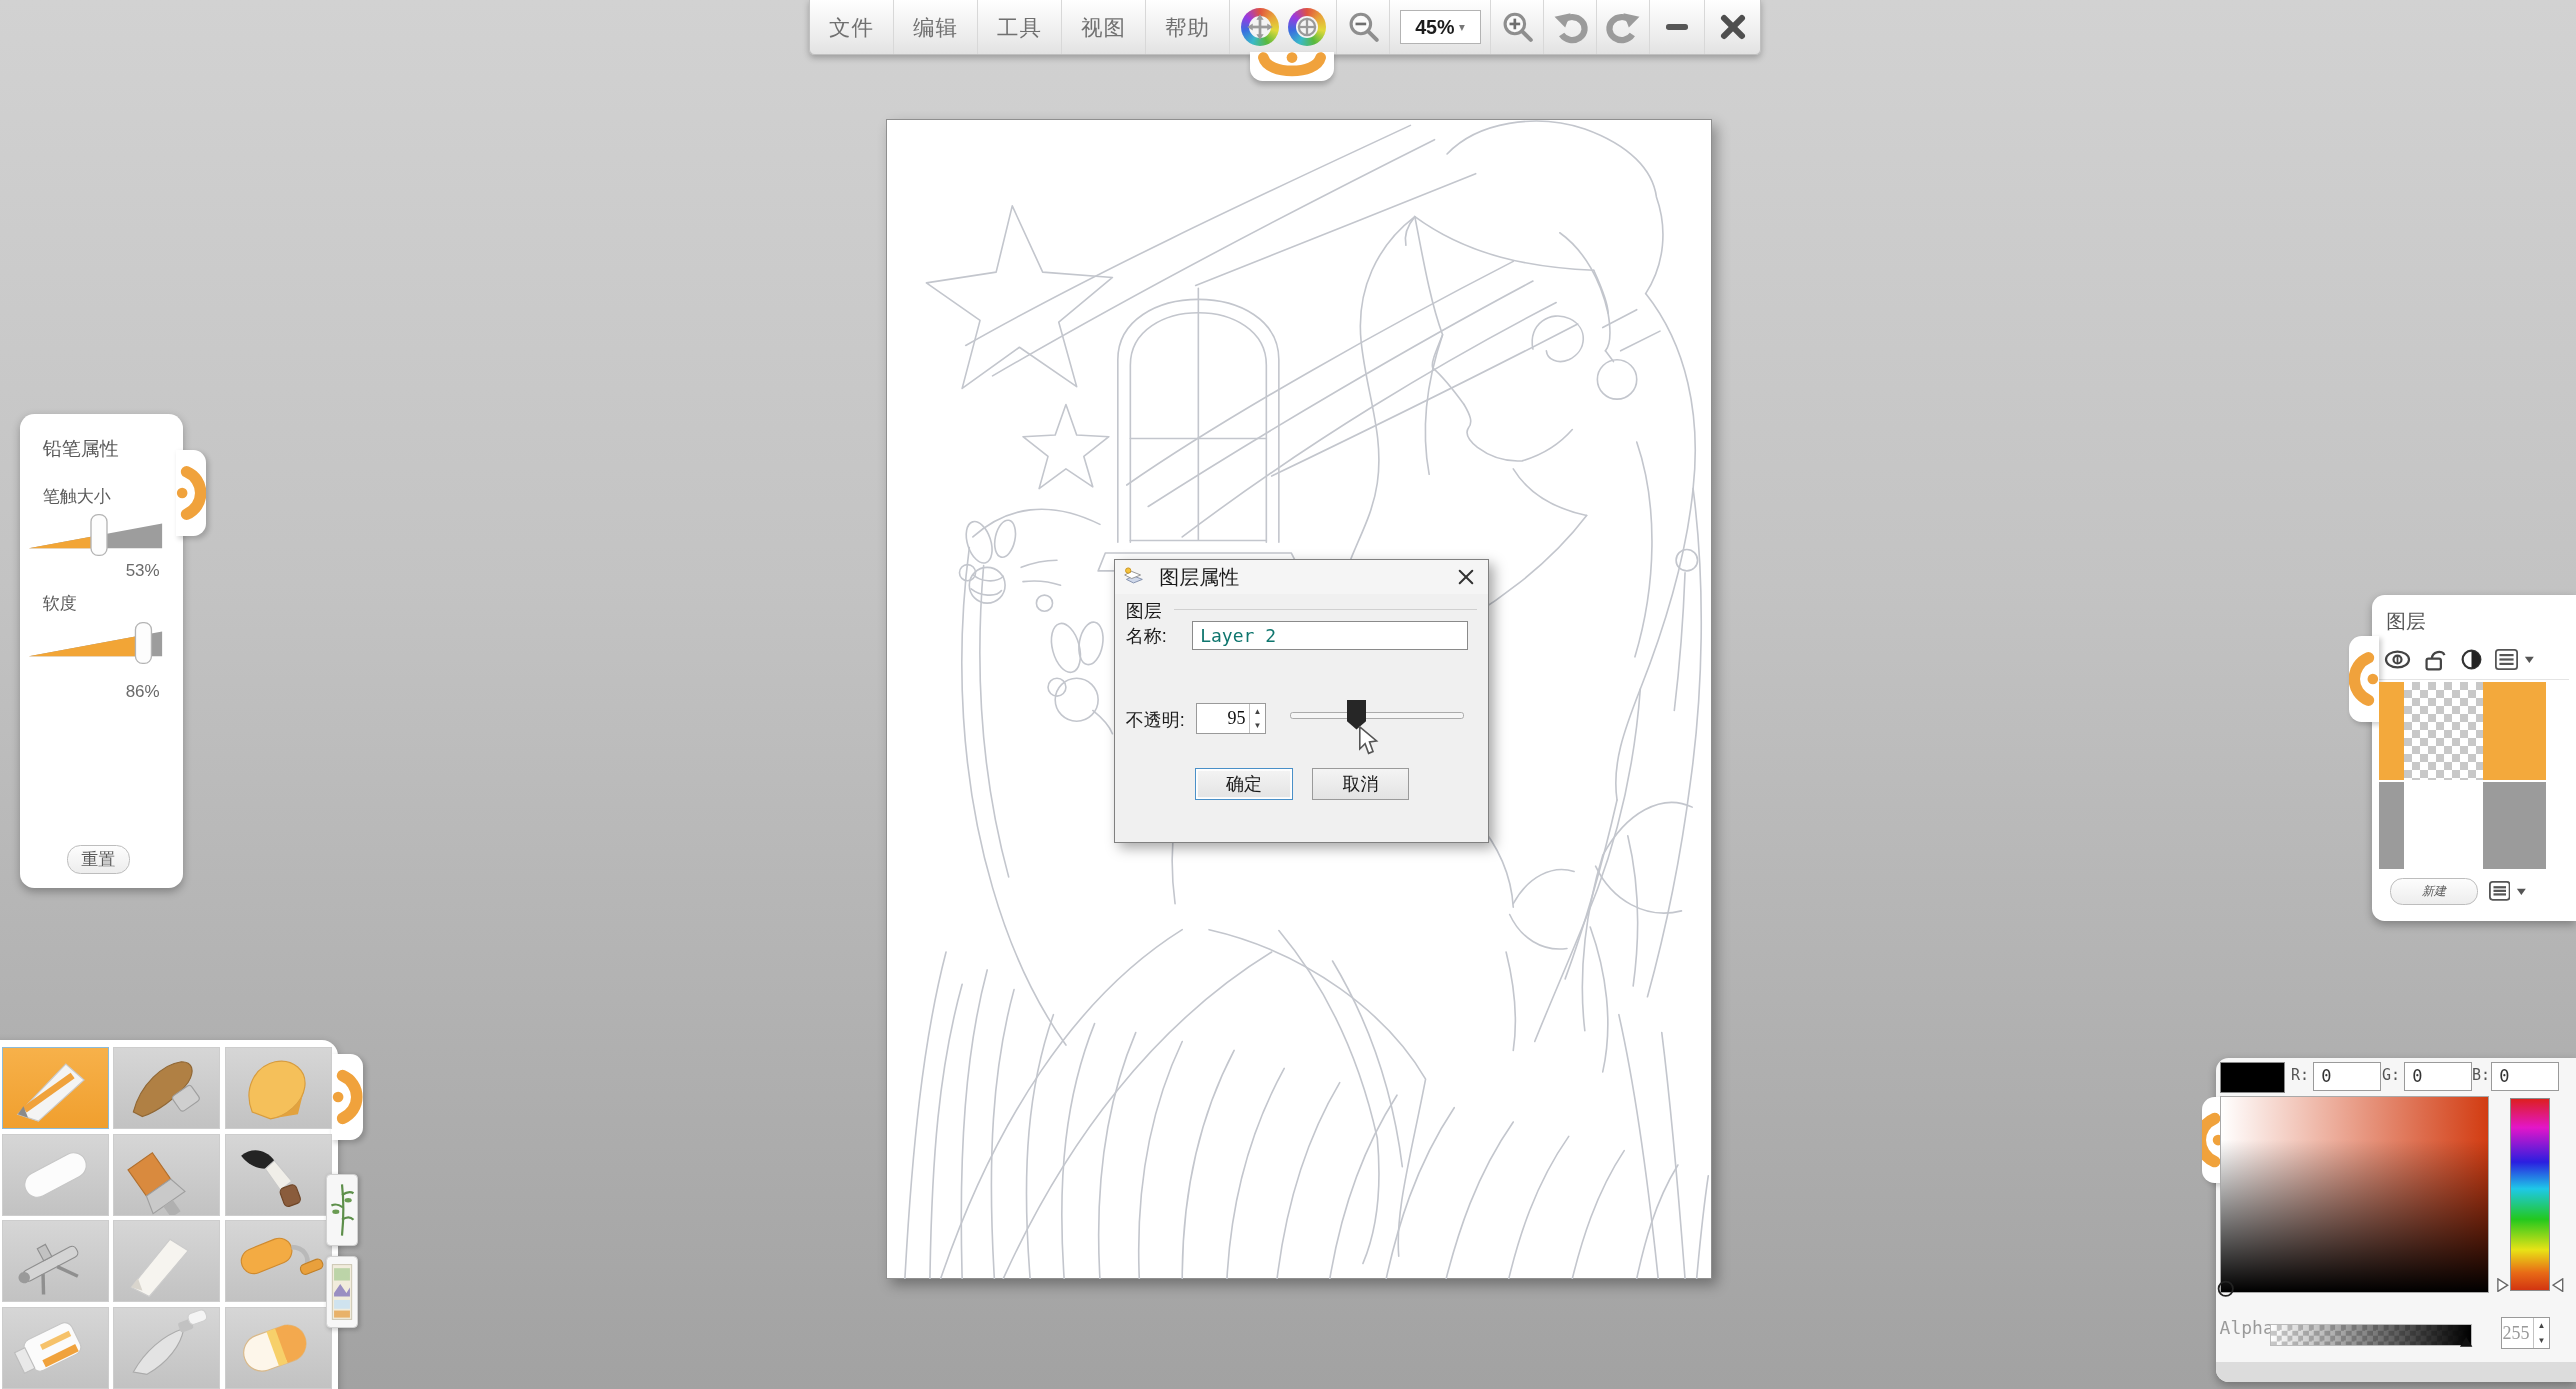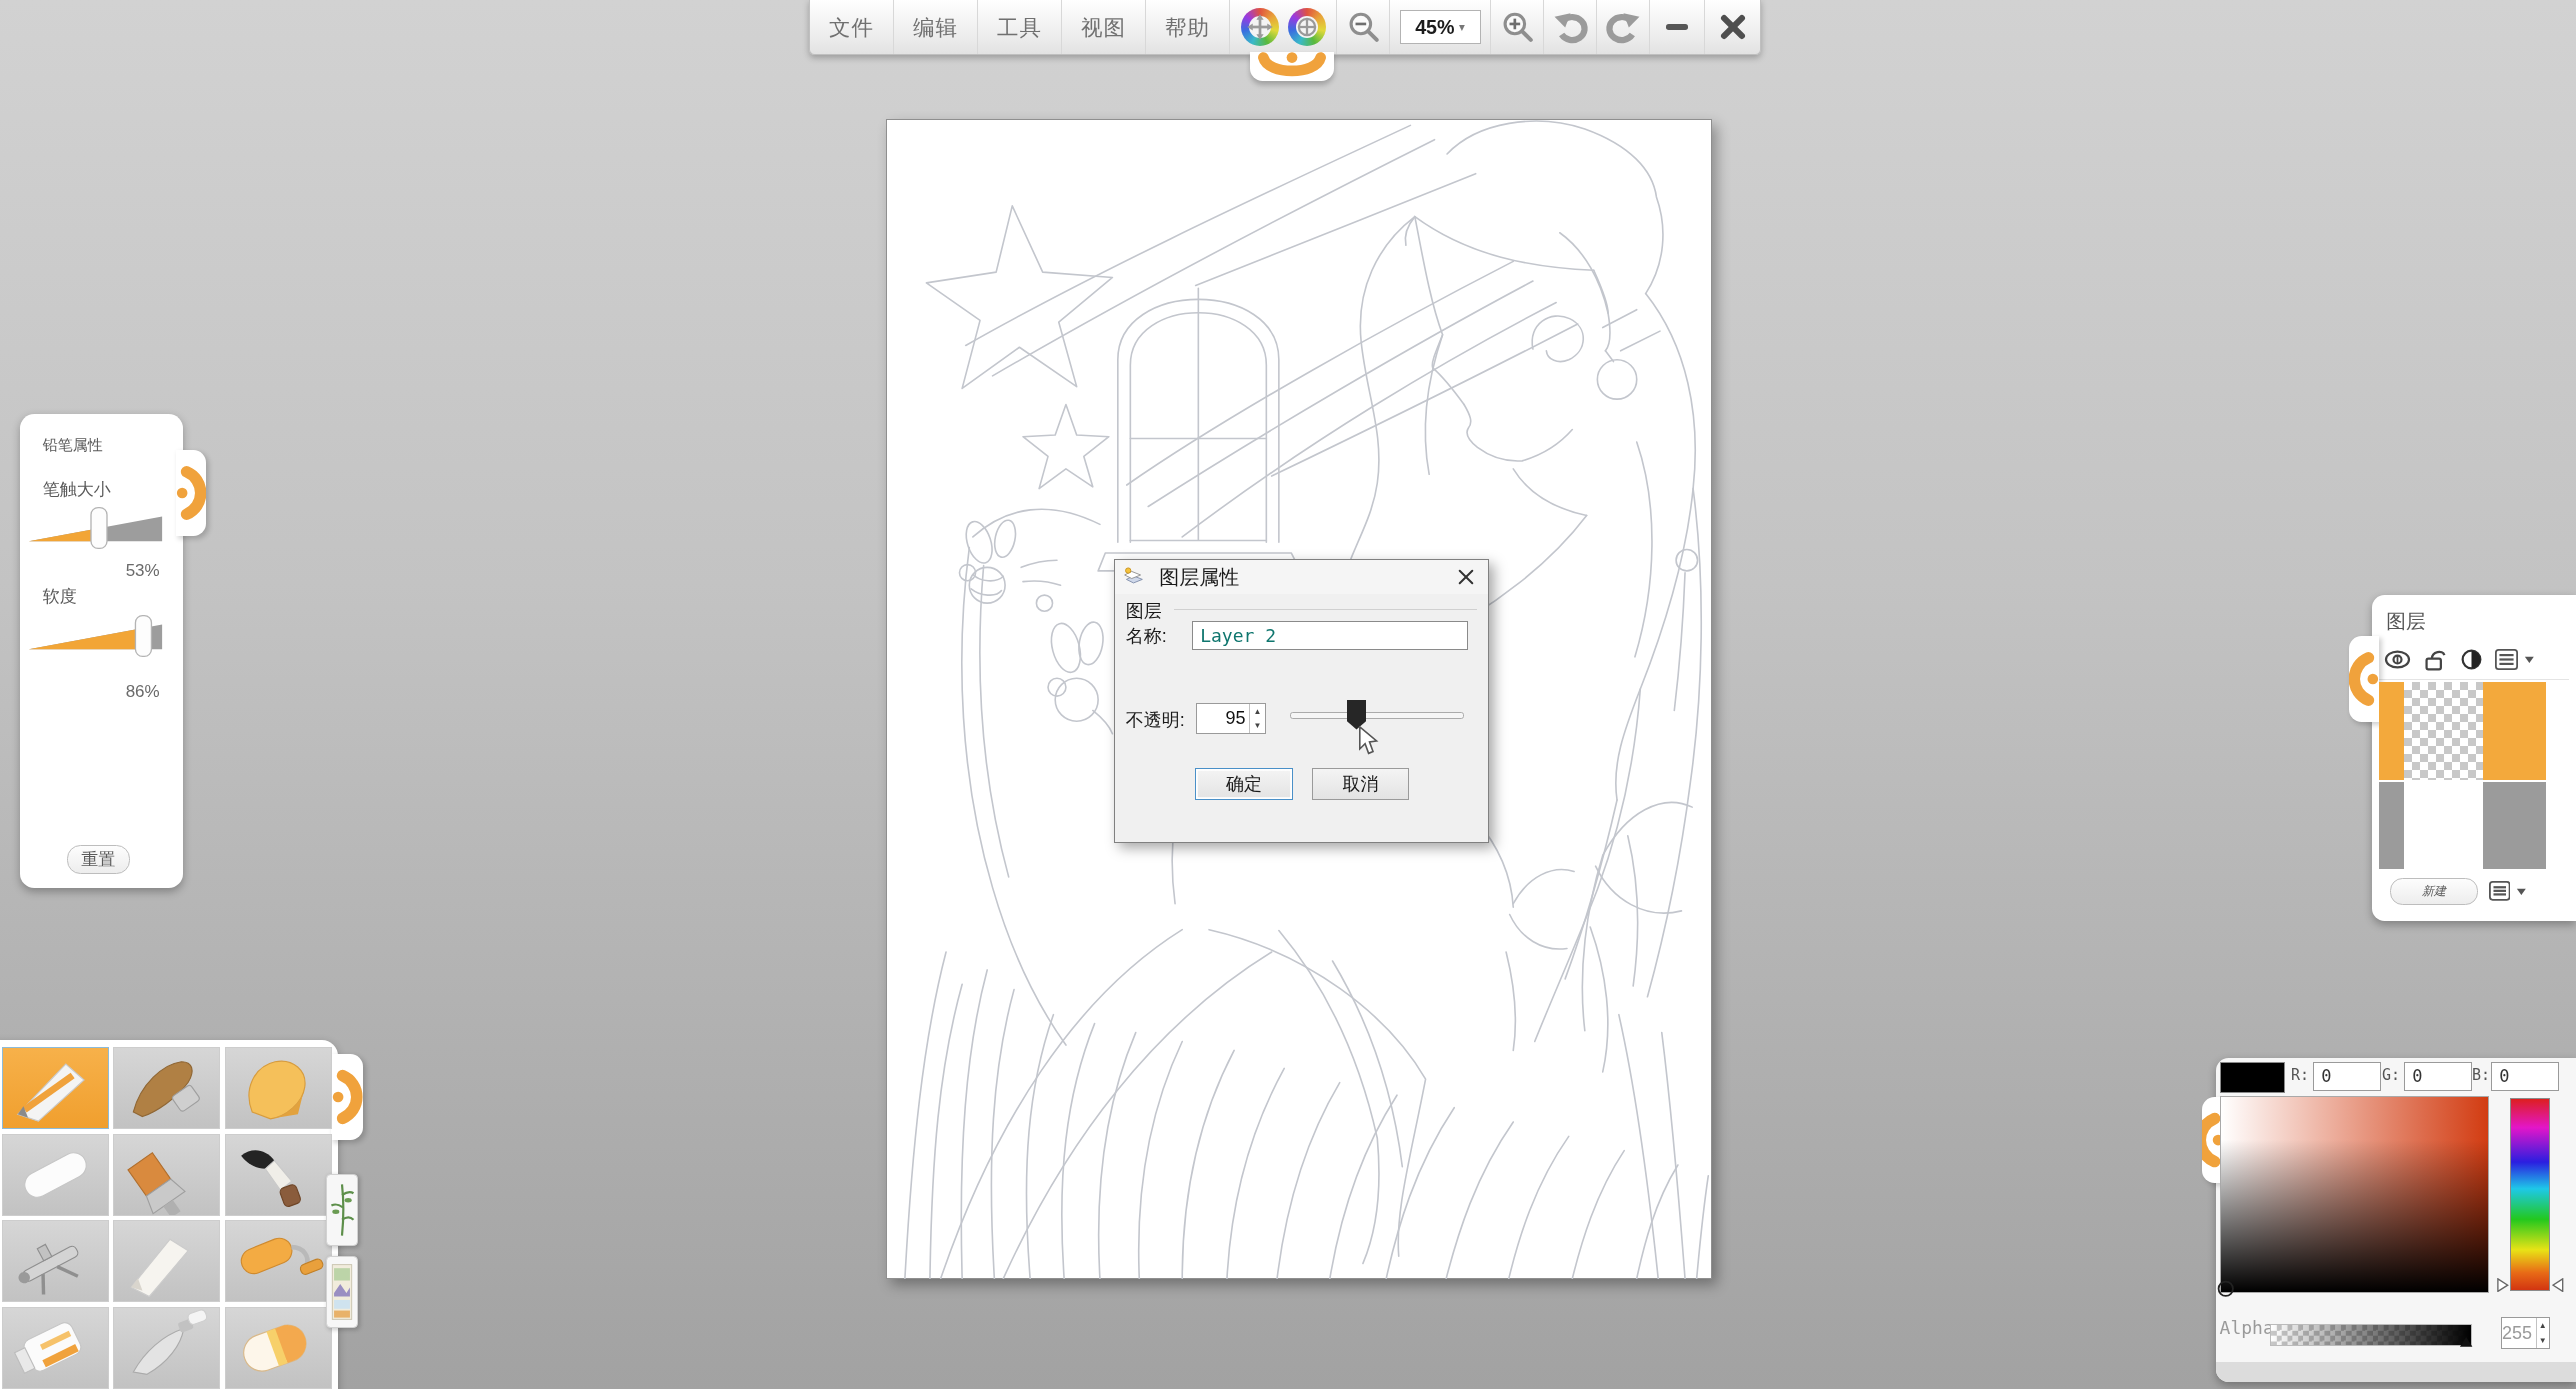--- a/index.html
+++ b/index.html
@@ -46,21 +46,21 @@
   .canvas{
     position:absolute;left:886px;top:119px;width:824px;height:1158px;background:#fff;
     border:0.9px solid #8f8f8f; box-shadow:5.4px 6.3px 12.5px rgba(0,0,0,.32);
   }
   .canvas svg{position:absolute;inset:0;}
   
   .panel{position:absolute;background:#fff;box-shadow:0 3.6px 9px rgba(0,0,0,.28);}
   .grip{position:absolute;background:#fff;box-shadow:2.7px 2.7px 5.4px rgba(0,0,0,.18);}
   
   .pencil{left:19.7px;top:414px;width:163px;height:474px;border-radius:14.3px;}
-  .pencil .title{font-size:15px;color:#5a5a5a;margin:21.5px 0 0 23px;font-family:Liberation Serif, serif;}
+  .pencil .title{font-size:19px;color:#5a5a5a;margin:21.5px 0 0 23px;font-family:Liberation Serif, serif;}
   .pencil .lbl{font-size:17px;color:#5a5a5a;margin:23px 0 0 23px;}
   .pencil .val{position:absolute;right:23px;font-size:17px;color:#6a6a6a;}
   .wedge{position:relative;margin:3.6px 0 0 5.4px;}
   .reset-btn{
     position:absolute;left:47px;top:431px;width:61px;height:27px;border-radius:13.4px;
     border:0.9px solid #bdbdbd;background:linear-gradient(#fdfdfd,#ededed);
     font-size:17px;color:#5a5a5a;display:flex;align-items:center;justify-content:center;
   }
   
   .palette{left:-5.4px;top:1040px;width:343px;height:356px;border-radius:0 16px 0 0;}
@@ -92,21 +92,21 @@
     font-family:"DejaVu Sans Mono",monospace;font-size:17px;color:#333;display:flex;align-items:center;padding-left:7.2px;}
   .sv{position:absolute;left:3.6px;top:38px;width:267px;height:195px;border:0.9px solid #a9a9a9;
     background:linear-gradient(to top,#000,rgba(0,0,0,0) 78%),linear-gradient(to right,#fff,#d23c12);}
   .huebar{position:absolute;left:294px;top:40px;width:38px;height:191px;border:0.9px solid #8a8a8a;
     background:linear-gradient(#dd1f1f 0%,#e316c9 15%,#2b1ee0 33%,#1ec8e8 47%,#23c81e 63%,#e8e316 79%,#e86a16 91%,#d23511 100%);}
   .alpha-lbl{position:absolute;left:3.6px;top:259px;font-family:"DejaVu Sans Mono",monospace;font-size:18px;color:#9a9a9a;}
   .alpha-track{position:absolute;left:54px;top:266px;width:200px;height:19.7px;border:0.9px solid #bbb;}
   .alpha-grad{position:absolute;inset:0;background:linear-gradient(to right,rgba(0,0,0,0),#000);}
   .spin{position:absolute;background:#fff;border:0.9px solid #9a9a9a;display:flex;}
   .spin .v{flex:1;display:flex;align-items:center;justify-content:flex-end;padding-right:3.6px;
-    font-family:Liberation Sans, sans-serif;}
+    font-family:Liberation Serif, serif;}
   .spin .arr{width:15px;border-left:0.9px solid #c2c2c2;display:flex;flex-direction:column;}
   .spin .arr span{flex:1;display:flex;align-items:center;justify-content:center;font-size:8px;color:#444;}
   .foot{position:absolute;left:0;right:0;bottom:0;height:19.7px;background:#dcdcdc;border-radius:0 0 0 12.5px;}
   
   .dialog{
     position:absolute;left:1114px;top:559px;width:373px;height:282px;background:#f0f0f0;
     border:0.9px solid #808080;box-shadow:4.5px 5.4px 12.5px rgba(0,0,0,.35);z-index:50;
   }
   .dlg-title{position:absolute;left:0;top:0;right:0;height:34px;background:#f5f5f5;display:flex;align-items:center;}
   .dlg-title .txt{font-size:20px;color:#1a1a1a;margin-left:14px;}

